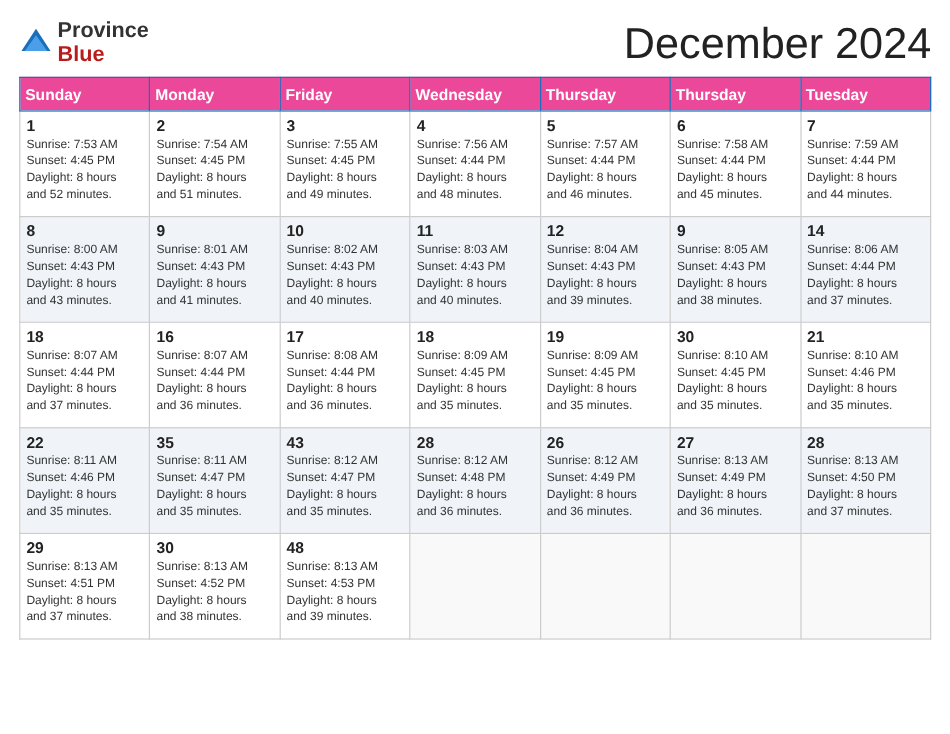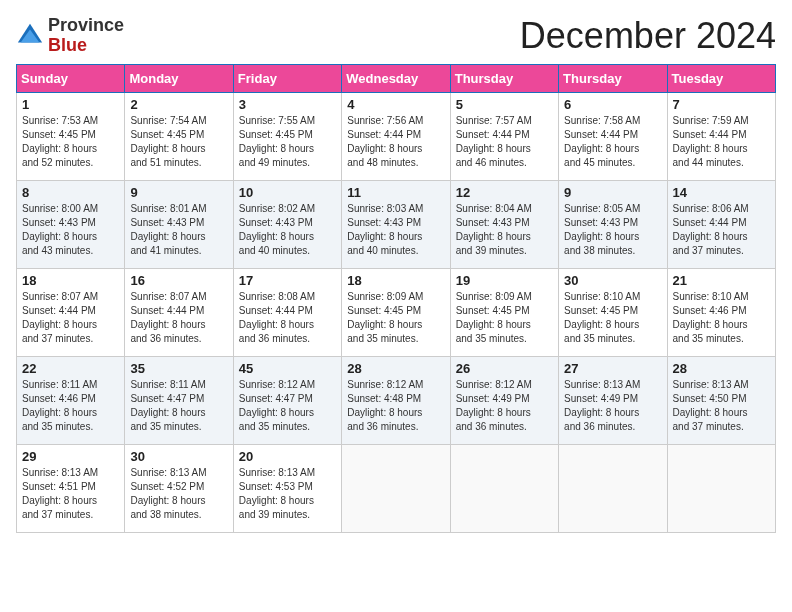--- a/index.html
+++ b/index.html
@@ -216,21 +216,21 @@
     <tr>
       <td>
         <span class="day-num">22</span>
         <span class="day-info">Sunrise: 8:11 AM<br>Sunset: 4:46 PM<br>Daylight: 8 hours<br>and 35 minutes.</span>
       </td>
       <td>
         <span class="day-num">35</span>
         <span class="day-info">Sunrise: 8:11 AM<br>Sunset: 4:47 PM<br>Daylight: 8 hours<br>and 35 minutes.</span>
       </td>
       <td>
-        <span class="day-num">45</span>
+        <span class="day-num">43</span>
         <span class="day-info">Sunrise: 8:12 AM<br>Sunset: 4:47 PM<br>Daylight: 8 hours<br>and 35 minutes.</span>
       </td>
       <td>
         <span class="day-num">28</span>
         <span class="day-info">Sunrise: 8:12 AM<br>Sunset: 4:48 PM<br>Daylight: 8 hours<br>and 36 minutes.</span>
       </td>
       <td>
         <span class="day-num">26</span>
         <span class="day-info">Sunrise: 8:12 AM<br>Sunset: 4:49 PM<br>Daylight: 8 hours<br>and 36 minutes.</span>
       </td>
@@ -247,21 +247,21 @@
     <tr>
       <td>
         <span class="day-num">29</span>
         <span class="day-info">Sunrise: 8:13 AM<br>Sunset: 4:51 PM<br>Daylight: 8 hours<br>and 37 minutes.</span>
       </td>
       <td>
         <span class="day-num">30</span>
         <span class="day-info">Sunrise: 8:13 AM<br>Sunset: 4:52 PM<br>Daylight: 8 hours<br>and 38 minutes.</span>
       </td>
       <td>
-        <span class="day-num">20</span>
+        <span class="day-num">48</span>
         <span class="day-info">Sunrise: 8:13 AM<br>Sunset: 4:53 PM<br>Daylight: 8 hours<br>and 39 minutes.</span>
       </td>
       <td class="empty-cell"></td>
       <td class="empty-cell"></td>
       <td class="empty-cell"></td>
       <td class="empty-cell"></td>
     </tr>
   </tbody>
 </table>
 

